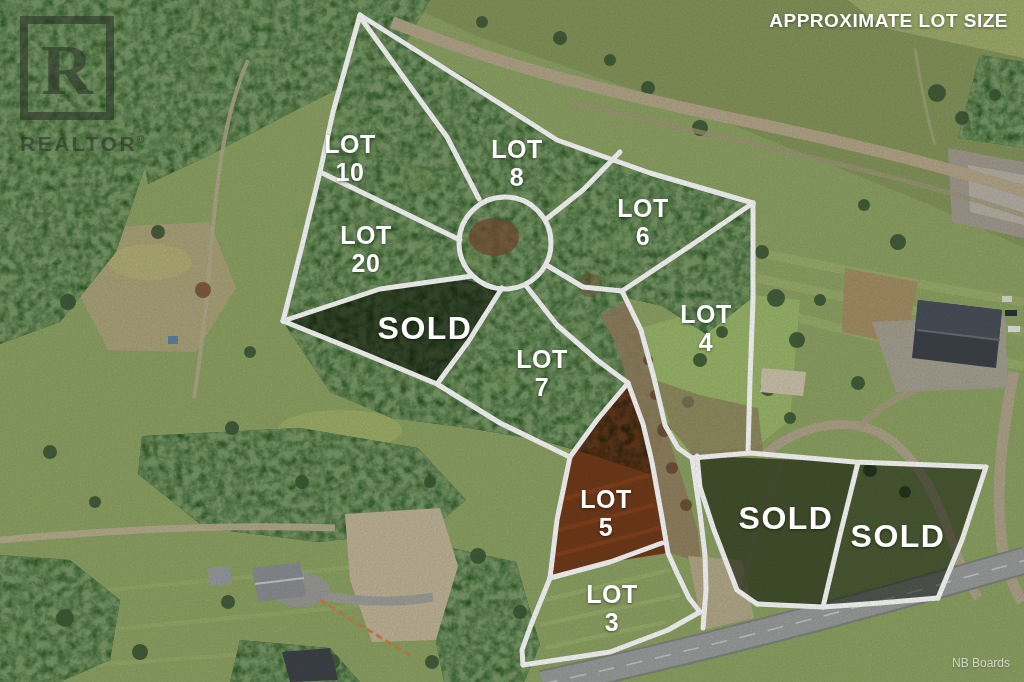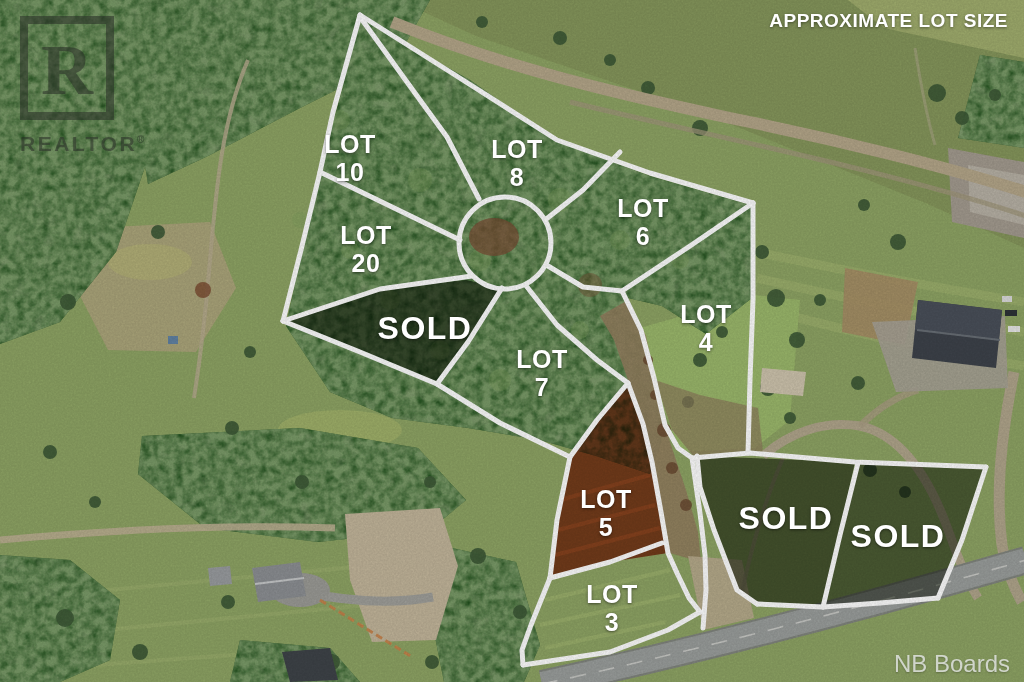--- a/index.html
+++ b/index.html
@@ -8,22 +8,22 @@
   .stage svg{position:absolute;left:0;top:0;}
   .lot-label{position:absolute;transform:translate(-50%,-50%);
     color:#ffffff;font-weight:bold;font-size:25px;line-height:1.12;
     text-align:center;letter-spacing:.5px;white-space:nowrap;
     text-shadow:0 1px 3px rgba(0,0,0,.5);}
   .lot-label span{display:block;}
   .sold-label{font-size:32px;letter-spacing:1.5px;}
   .map-header{position:absolute;top:10px;right:16px;color:#ffffff;
     font-weight:bold;font-size:19px;letter-spacing:.5px;
     text-shadow:0 1px 3px rgba(0,0,0,.45);}
-  .credit{position:absolute;right:14px;bottom:4px;
-    color:rgba(230,233,230,.82);font-size:24px;
+  .credit{position:absolute;right:14px;bottom:12px;
+    color:rgba(230,233,230,.82);font-size:12px;
     text-shadow:0 1px 2px rgba(0,0,0,.25);}
   .watermark{position:absolute;left:20px;top:16px;opacity:.62;}
   .watermark .rbox{width:78px;height:88px;border:8px solid rgba(42,48,40,.92);
     display:flex;align-items:center;justify-content:center;}
   .watermark .rbox span{font-family:"Liberation Serif",serif;font-weight:bold;
     font-size:72px;line-height:1;color:rgba(42,48,40,.92);transform:translateY(2px);}
   .watermark .rtext{margin-top:12px;color:rgba(42,48,40,.92);font-weight:bold;
     font-size:21px;letter-spacing:2.5px;}
   .watermark .rtext sup{font-size:10px;letter-spacing:0;}
 </style>

